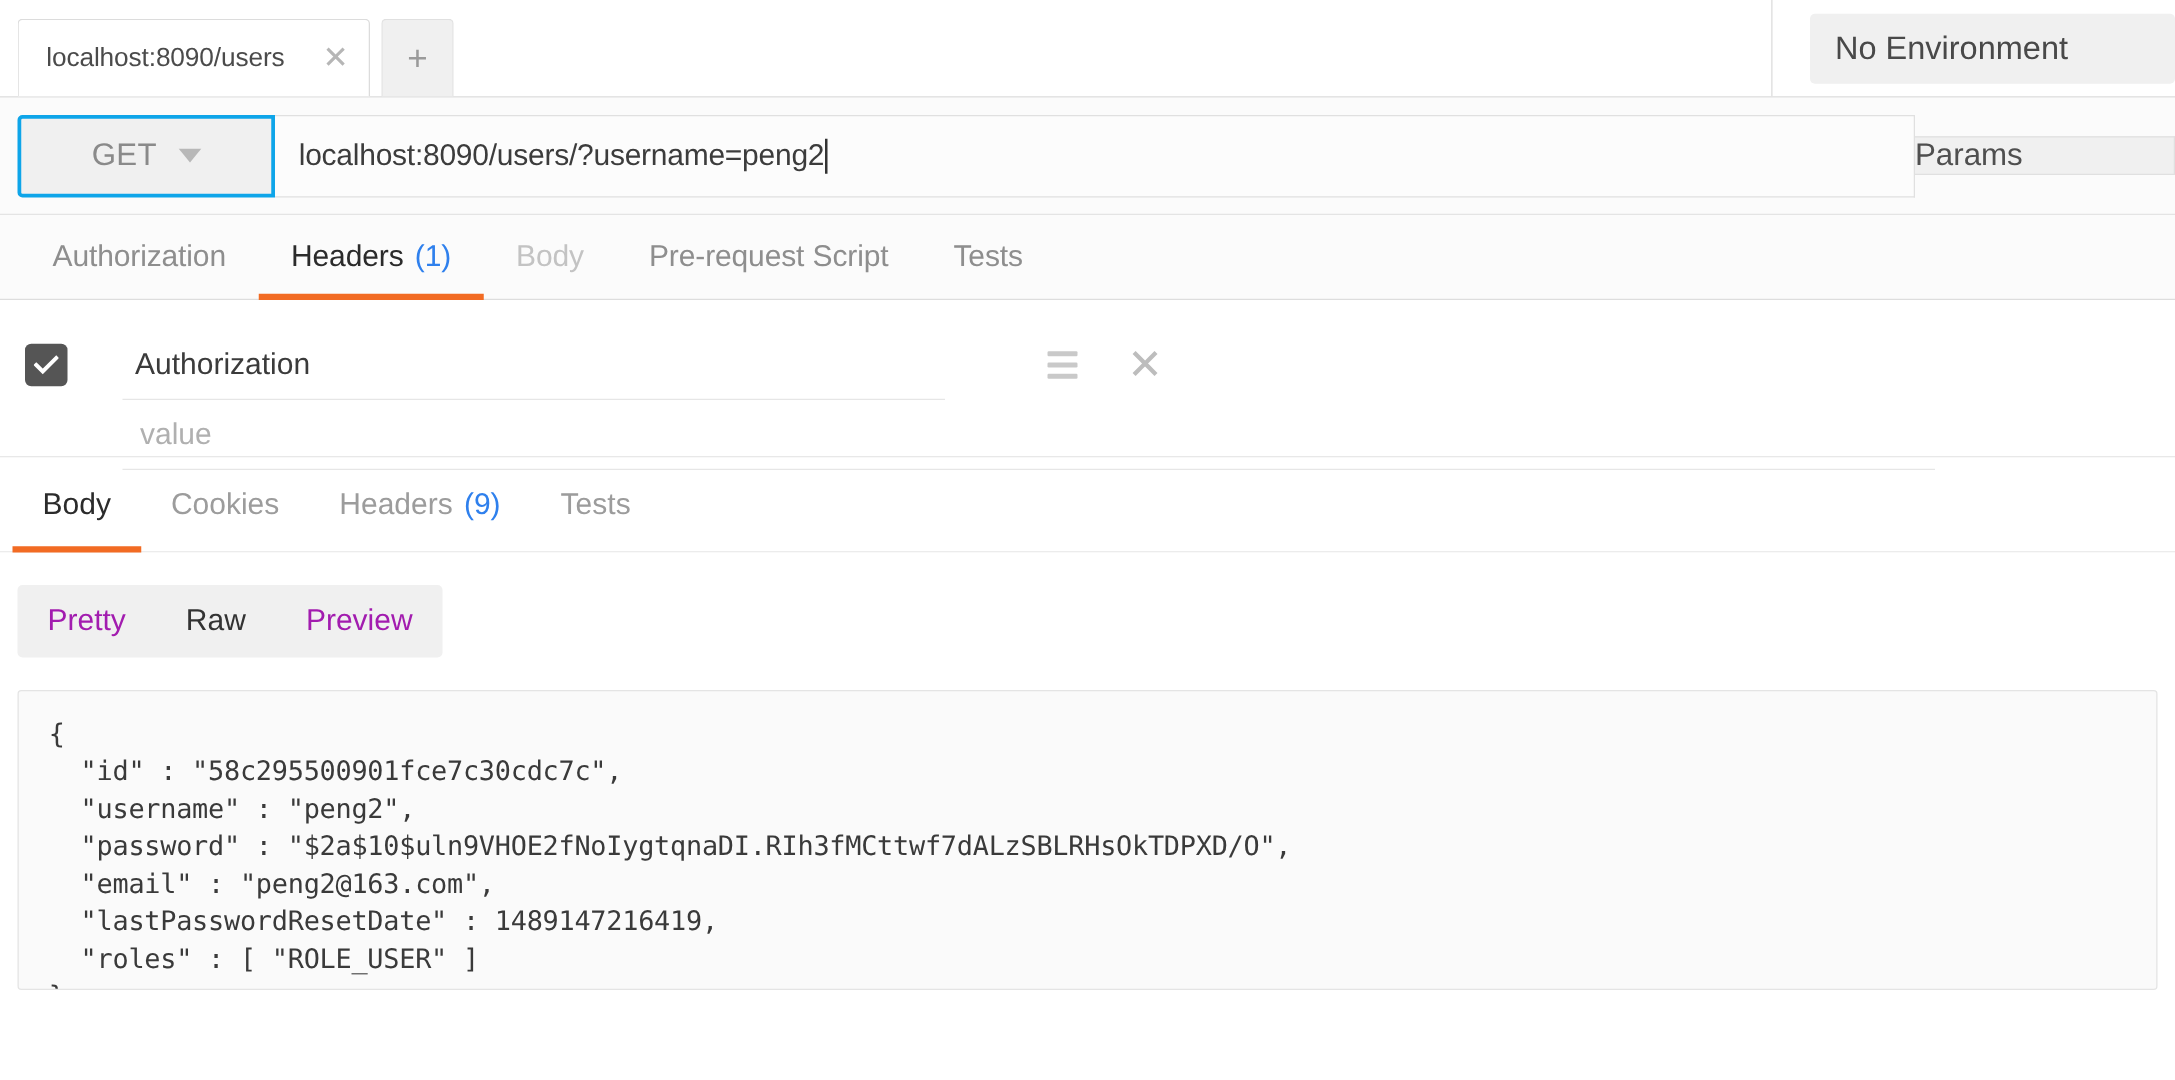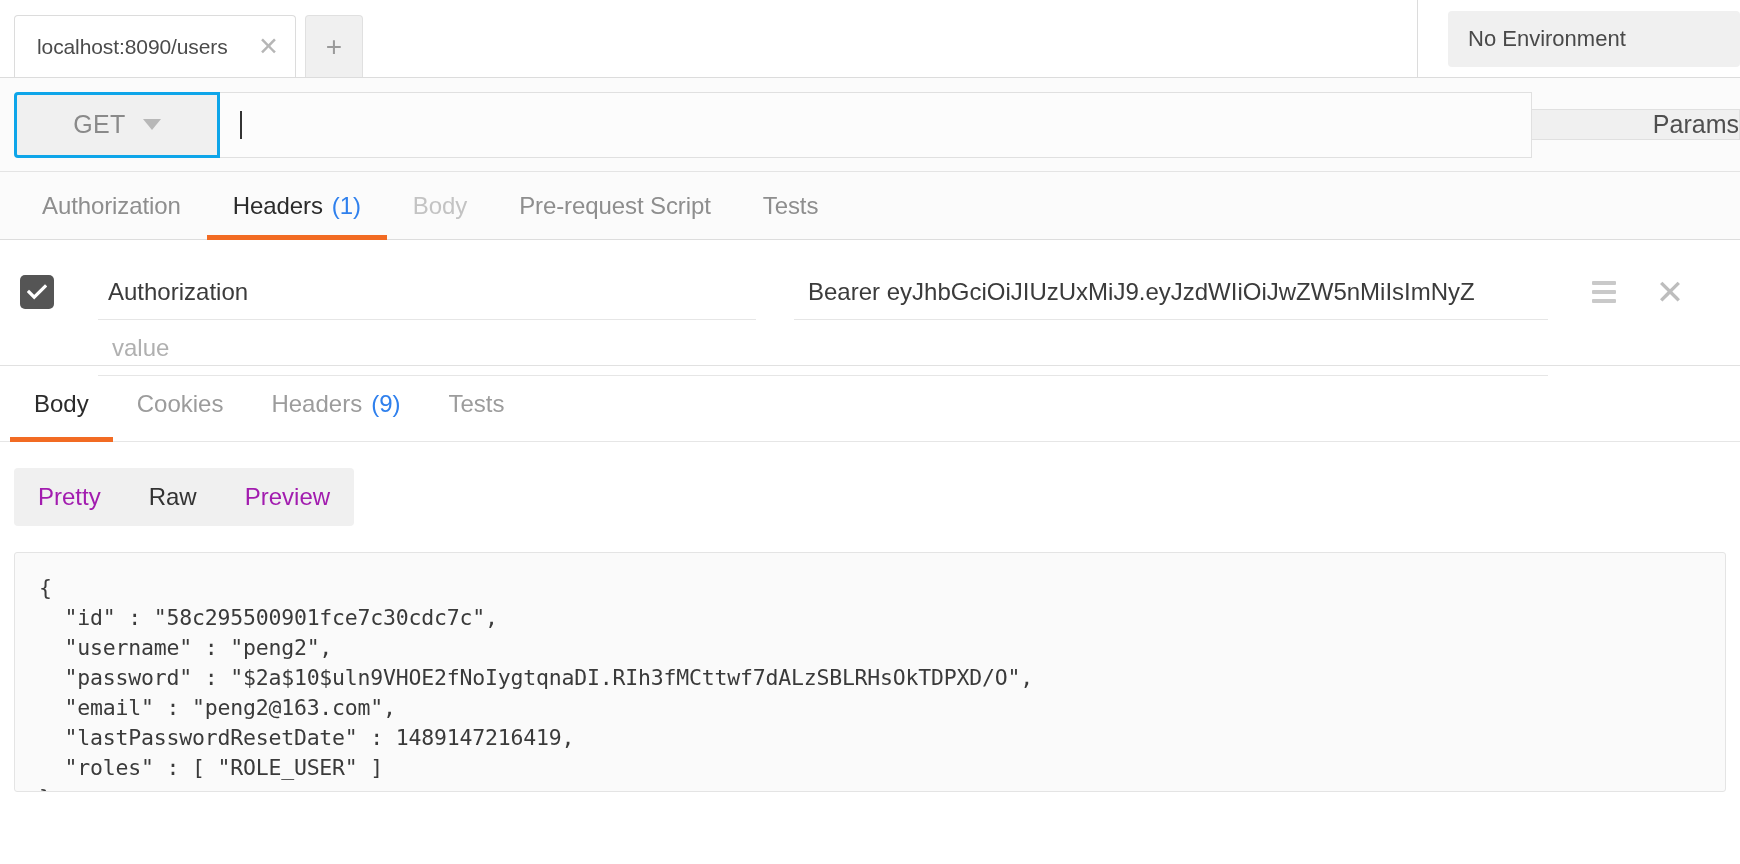--- a/index.html
+++ b/index.html
@@ -84,21 +84,21 @@
     align-items: center;
     padding-left: 30px;
   }
   .env-select {
     background: #f0f0f0;
     height: 56px;
     border-radius: 4px;
     display: flex;
     align-items: center;
     padding: 0 20px;
-    font-size: 22px;
+    font-size: 26px;
     color: #494949;
     white-space: nowrap;
     overflow: hidden;
     width: 100%;
   }
 
   
   .urlbar-wrap {
     height: 94px;
     background: #fbfbfb;
@@ -156,21 +156,21 @@
     margin-left: 1px;
     vertical-align: -5px;
   }
   .params-btn {
     width: 208px;
     background: #f0f0f0;
     border: 1px solid #e0e0e0;
     border-left: none;
     display: flex;
     align-items: center;
-    justify-content: flex-end;
+    justify-content: flex-start;
     font-size: 25px;
     color: #4f4f4f;
   }
 
   
   .reqtabs {
     height: 68px;
     background: #fbfbfb;
     border-bottom: 1px solid #dddddd;
     display: flex;
@@ -337,20 +337,21 @@
   </div>
 </div>
 
 <div class="urlbar-wrap">
   <div class="urlbar">
     <div class="method-box">
       <span class="method-label">GET</span>
       <span class="chev"></span>
     </div>
     <div class="url-input">
+      <span class="url-text">localhost:8090/users/?username=peng2</span>
         <span class="caret"></span>
     </div>
   </div>
   <div class="params-btn">
     <span>Params</span>
   </div>
 </div>
 
 <div class="reqtabs">
   <div class="reqtab">
@@ -374,23 +375,20 @@
 <div class="headers-panel">
 
   <div class="hrow">
     <div class="hcheck">
       <svg width="20" height="16" viewBox="0 0 20 16">
         <path d="M2 8 L7.2 13.2 L18 2.4" stroke="#ffffff" stroke-width="3.2" fill="none" stroke-linecap="square"></path>
       </svg>
     </div>
     <div class="hcell key">
       <span>Authorization</span>
-    </div>
-    <div class="hcell val">
-      <span>Bearer eyJhbGciOiJIUzUxMiJ9.eyJzdWIiOiJwZW5nMiIsImNyZ</span>
     </div>
     <div class="hrow-actions">
       <span class="ic-burger">
           <i></i>
           <i></i>
           <i></i>
         </span>
       <span class="ic-x">✕</span>
     </div>
   </div>

